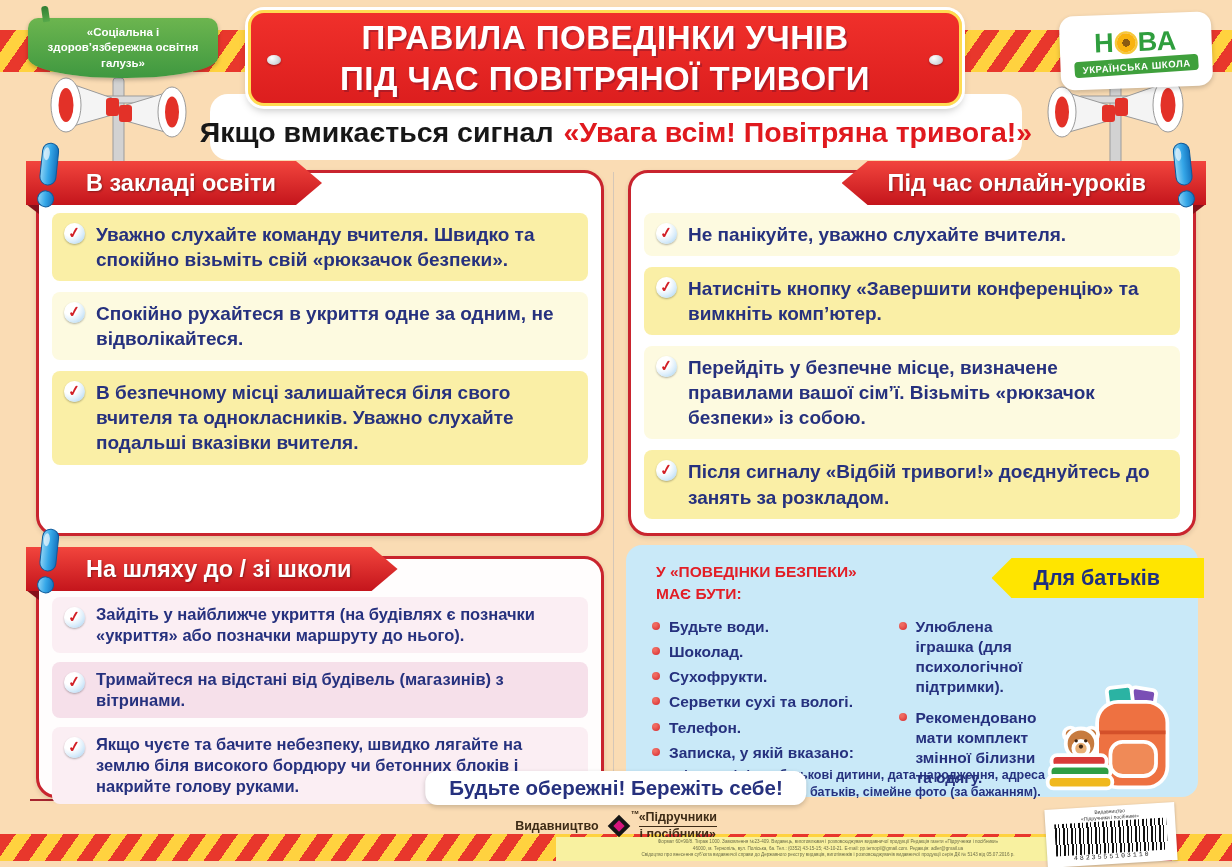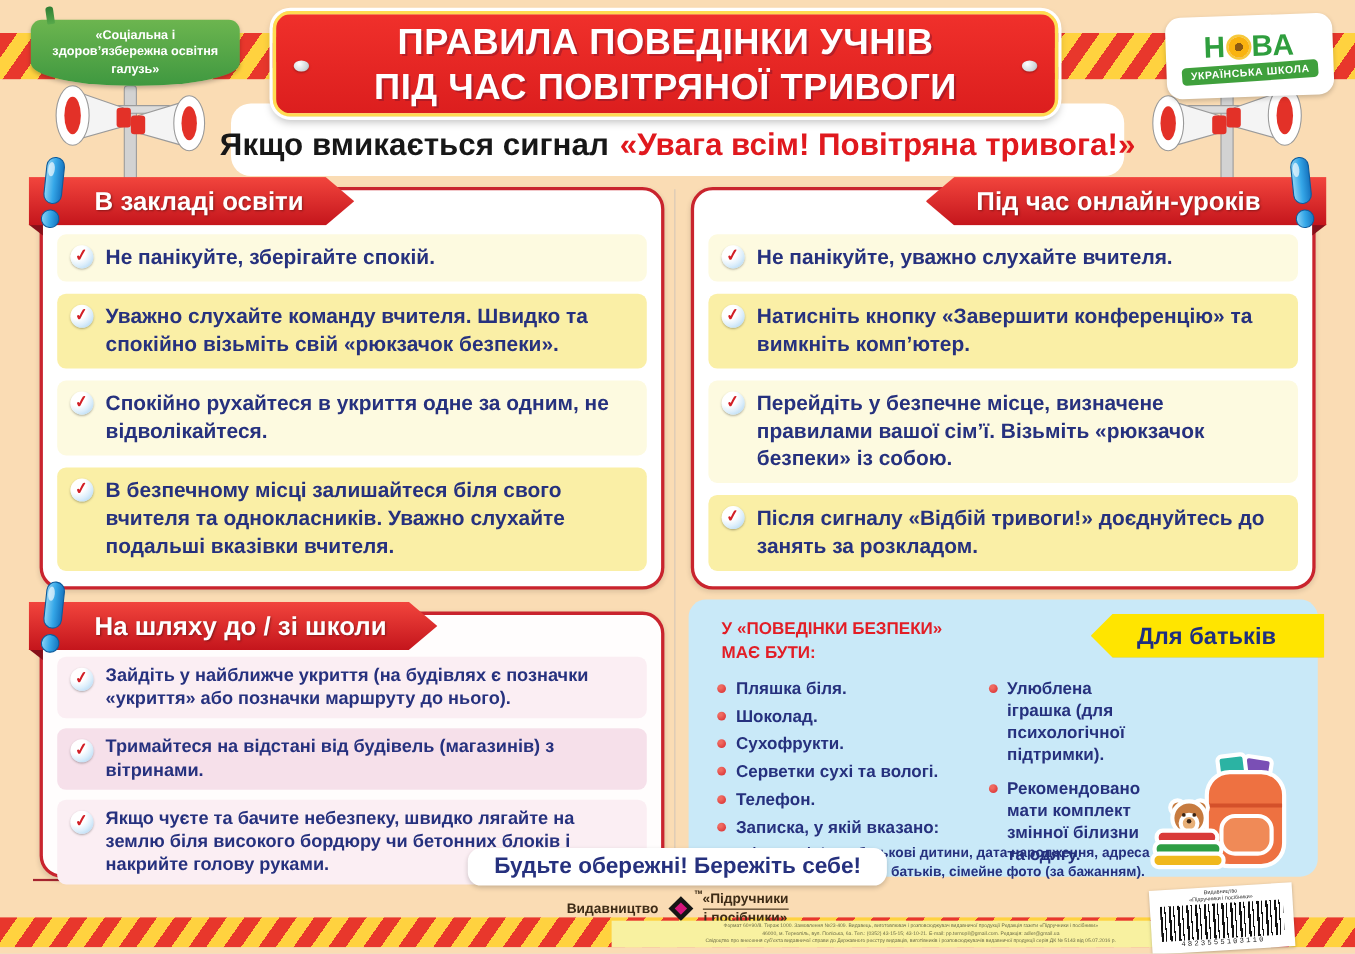--- a/index.html
+++ b/index.html
@@ -188,21 +188,20 @@
       <span>В закладі освіти</span>
     </div>
     <svg class="mascot mascot-l" viewBox="0 0 34 70">
       <g transform="rotate(6 17 35)">
         <rect x="9" y="2" width="16" height="42" rx="8" fill="url(#mg)" stroke="#0E5B9C"></rect>
         <circle cx="17" cy="58" r="8" fill="url(#mg)" stroke="#0E5B9C"></circle>
         <ellipse cx="13.5" cy="13" rx="3" ry="6.5" fill="#fff" opacity=".65"></ellipse>
       </g>
     </svg>
     <div class="items">
-      <div class="item tone-a"><span class="chk"></span><span>Не панікуйте, зберігайте спокій.</span></div>
       <div class="item tone-b"><span class="chk"></span><span>Уважно слухайте команду вчителя. Швидко та спокійно візьміть свій «рюкзачок безпеки».</span></div>
       <div class="item tone-a"><span class="chk"></span><span>Спокійно рухайтеся в укриття одне за одним, не відволікайтеся.</span></div>
       <div class="item tone-b"><span class="chk"></span><span>В безпечному місці залишайтеся біля свого вчителя та однокласників. Уважно слухайте подальші вказівки вчителя.</span></div>
     </div>
   </div>
 
   <div class="card card-online">
     <i class="fold fold-right"></i>
     <div class="ribbon ribbon-right">
       <span>Під час онлайн-уроків</span>
@@ -246,21 +245,21 @@
       <div>У «ПОВЕДІНКИ БЕЗПЕКИ»</div>
       <div>МАЄ БУТИ:</div>
     </div>
     <div class="ribbon-parents">
       <span>Для батьків</span>
     </div>
     <div class="bp-cols">
       <ul class="bp-col bp-col-1">
         <li>
             <span class="dot"></span>
-            <span>Пляшка біля.</span>
+            <span>Будьте води.</span>
           </li>
         <li>
             <span class="dot"></span>
             <span>Шоколад.</span>
           </li>
         <li>
             <span class="dot"></span>
             <span>Сухофрукти.</span>
           </li>
         <li>

